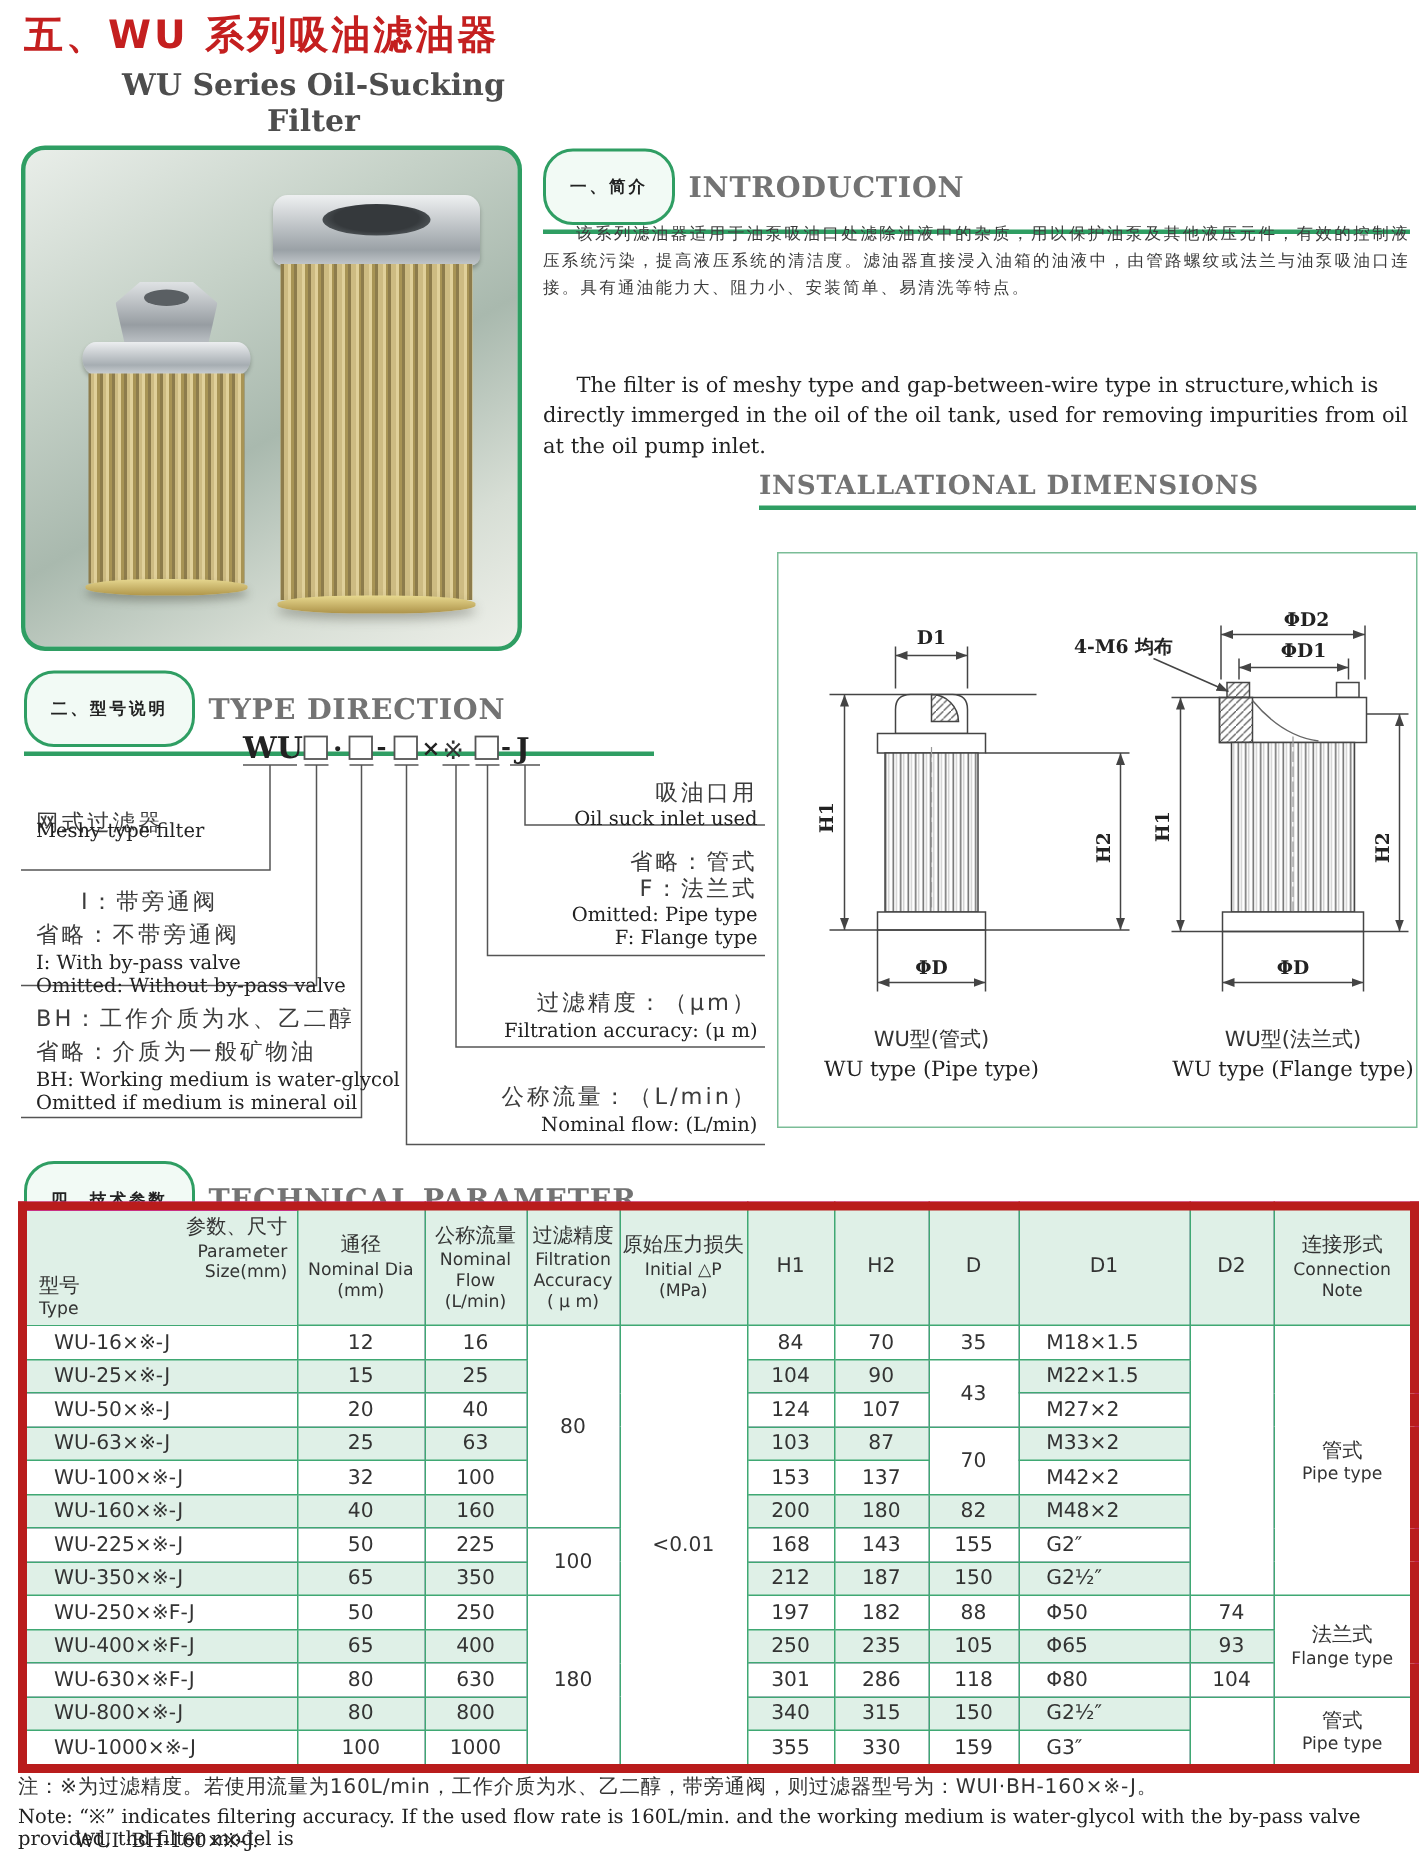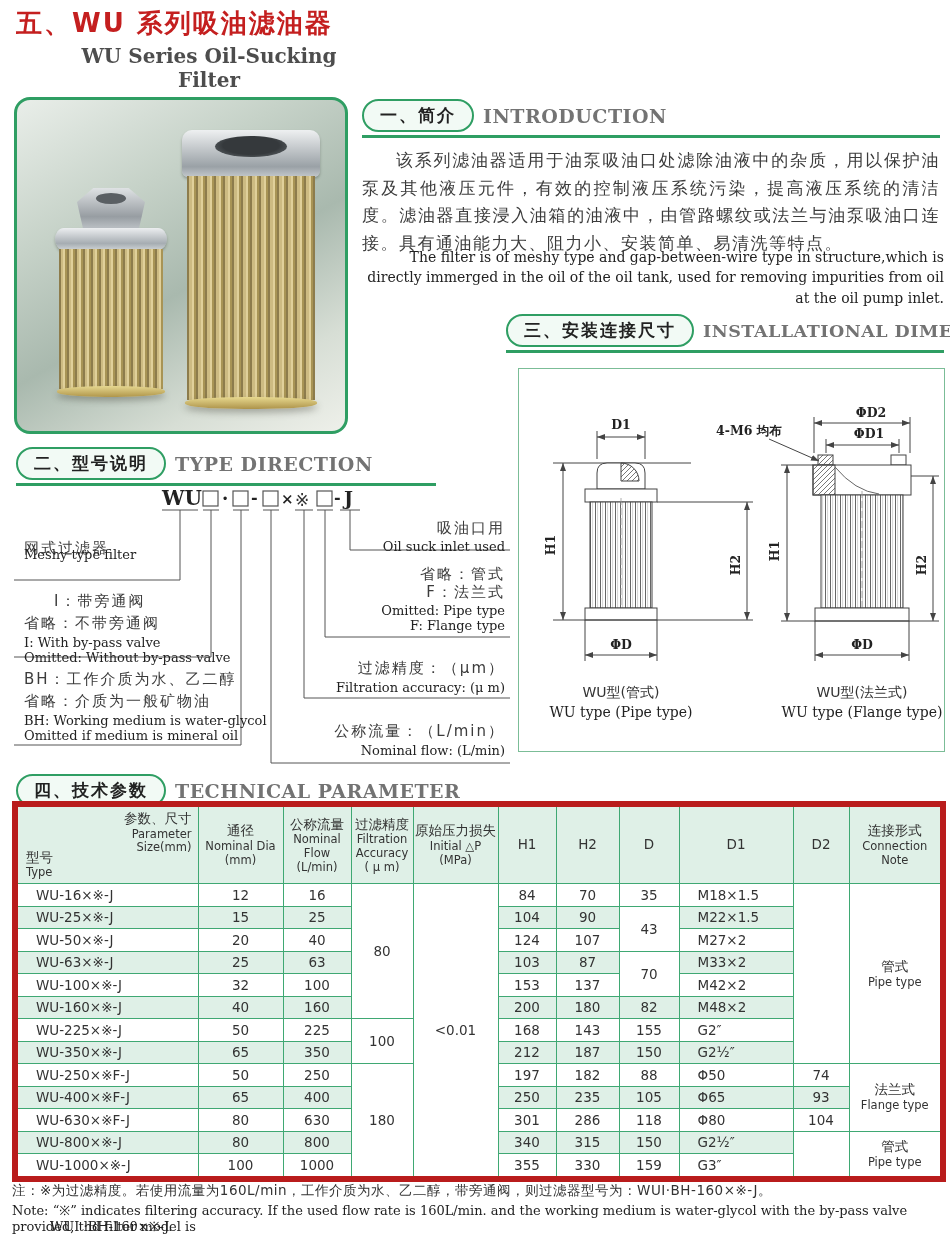--- a/index.html
+++ b/index.html
@@ -8,22 +8,22 @@
   .abs{position:absolute;}
 
   
   .title-zh{position:absolute;left:16px;top:6px;font-size:26px;font-weight:bold;color:#c41f1f;letter-spacing:2px;}
   .title-en{position:absolute;left:78px;top:44px;width:262px;text-align:center;
             font-family:"DejaVu Serif","Liberation Serif",serif;font-weight:bold;font-size:20px;color:#4d4d4d;}
 
   
   .sec-head{position:absolute;display:flex;align-items:center;gap:9px;
             border-bottom:3px solid #2f9e63;padding-bottom:3px;}
-  .pill{border:2px solid #2f9e63;border-radius:20px;background:#f2faf5;padding:3px 16px;
-        font-size:17px;font-weight:bold;color:#222;letter-spacing:2px;white-space:nowrap;}
+  .pill{border:2px solid #2f9e63;border-radius:20px;background:#f2faf5;padding:16px 16px;
+        font-size:11px;font-weight:bold;color:#222;letter-spacing:2px;white-space:nowrap;}
   .sec-en{font-family:"DejaVu Serif","Liberation Serif",serif;font-weight:bold;font-size:19px;
           color:#737373;white-space:nowrap;letter-spacing:.5px;}
 
   
   .photo{position:absolute;left:14px;top:97px;width:328px;height:331px;border:3px solid #2f9e63;
          border-radius:16px;overflow:hidden;
          background:linear-gradient(150deg,#e9eee9 0%,#c6d2c8 30%,#a9b9ae 55%,#d7ded5 80%,#eef0ea 100%);}
   .filter{position:absolute;}
   .f-small{left:38px;top:128px;width:112px;height:175px;}
   .f-small .nut{position:absolute;left:22px;top:-40px;width:68px;height:44px;
@@ -40,21 +40,21 @@
   .f-large .cap2{position:absolute;left:0;top:0;width:138px;height:47px;border-radius:10px 10px 6px 6px;
         background:linear-gradient(180deg,#eef0f1,#9aa1a6 78%,#c3c8cc);box-shadow:0 2px 3px rgba(0,0,0,.25);}
   .f-large .hole{position:absolute;left:33px;top:6px;width:72px;height:21px;border-radius:50%;
         background:radial-gradient(ellipse at 50% 45%,#35393c 55%,#6d7478 100%);}
   .f-large .bod{position:absolute;left:5px;top:46px;width:128px;height:224px;
         background:repeating-linear-gradient(90deg,#8d7c4c 0 2px,#cdbb82 2px 5px,#e0d09a 5px 7px,#a89455 7px 9px);}
   .f-large .ring{position:absolute;left:3px;top:267px;width:132px;height:12px;border-radius:45%;
         background:linear-gradient(180deg,#e8d98f,#ad934a);box-shadow:0 4px 7px rgba(60,60,50,.35);}
 
   
-  .para-zh{font-size:17px;line-height:1.62;letter-spacing:1.5px;text-align:justify;
+  .para-zh{font-size:11px;line-height:1.62;letter-spacing:1.5px;text-align:justify;
            text-indent:2em;color:#3c3c3c;}
   .para-en{font-family:"DejaVu Serif","Liberation Serif",serif;font-size:14px;line-height:1.45;
            text-indent:1.6em;color:#222;}
 
   
   .dims-panel{position:absolute;left:518px;top:368px;width:425px;height:382px;
               border:1px solid #7bbd97;background:#fff;}
   .ln{stroke:#444;stroke-width:1;fill:none;}
   .dimtxt{font-family:"DejaVu Serif","Liberation Serif",serif;font-size:12.5px;font-weight:bold;fill:#222;}
   .captxt{font-size:14px;fill:#333;}
@@ -107,24 +107,23 @@
     <div class="bod"></div>
     <div class="ring"></div>
   </div>
 </div>
 
 <div class="sec-head" style="left:362px;top:99px;width:578px;">
   <div class="pill">一、简介</div>
   <div class="sec-en">INTRODUCTION</div>
 </div>
 <div class="abs para-zh" style="left:362px;top:147px;width:578px;">该系列滤油器适用于油泵吸油口处滤除油液中的杂质，用以保护油泵及其他液压元件，有效的控制液压系统污染，提高液压系统的清洁度。滤油器直接浸入油箱的油液中，由管路螺纹或法兰与油泵吸油口连接。具有通油能力大、阻力小、安装简单、易清洗等特点。</div>
-<div class="abs para-en" style="left:362px;top:247px;width:582px;text-align:right;">The filter is of meshy type and gap-between-wire type in structure,which is directly immerged in the oil of the oil tank, used for removing impurities from oil at the oil pump inlet.</div>
+<div class="abs para-en" style="left:362px;top:247px;width:582px;">The filter is of meshy type and gap-between-wire type in structure,which is directly immerged in the oil of the oil tank, used for removing impurities from oil at the oil pump inlet.</div>
 
 <div class="sec-head" style="left:506px;top:314px;width:438px;">
-  <div class="pill">三、安装连接尺寸</div>
   <div class="sec-en" style="font-size:17.5px;">INSTALLATIONAL DIMENSIONS</div>
 </div>
 
 <div class="dims-panel">
 <svg width="425" height="382" viewBox="0 0 425 382">
   <defs>
     <pattern id="pleat" width="5" height="8" patternUnits="userSpaceOnUse">
       <rect width="5" height="8" fill="#fff"></rect>
       <path d="M1.5,0 V8" stroke="#666" stroke-width="1"></path>
       <path d="M3.6,0 V8" stroke="#b5b5b5" stroke-width="0.6"></path>

